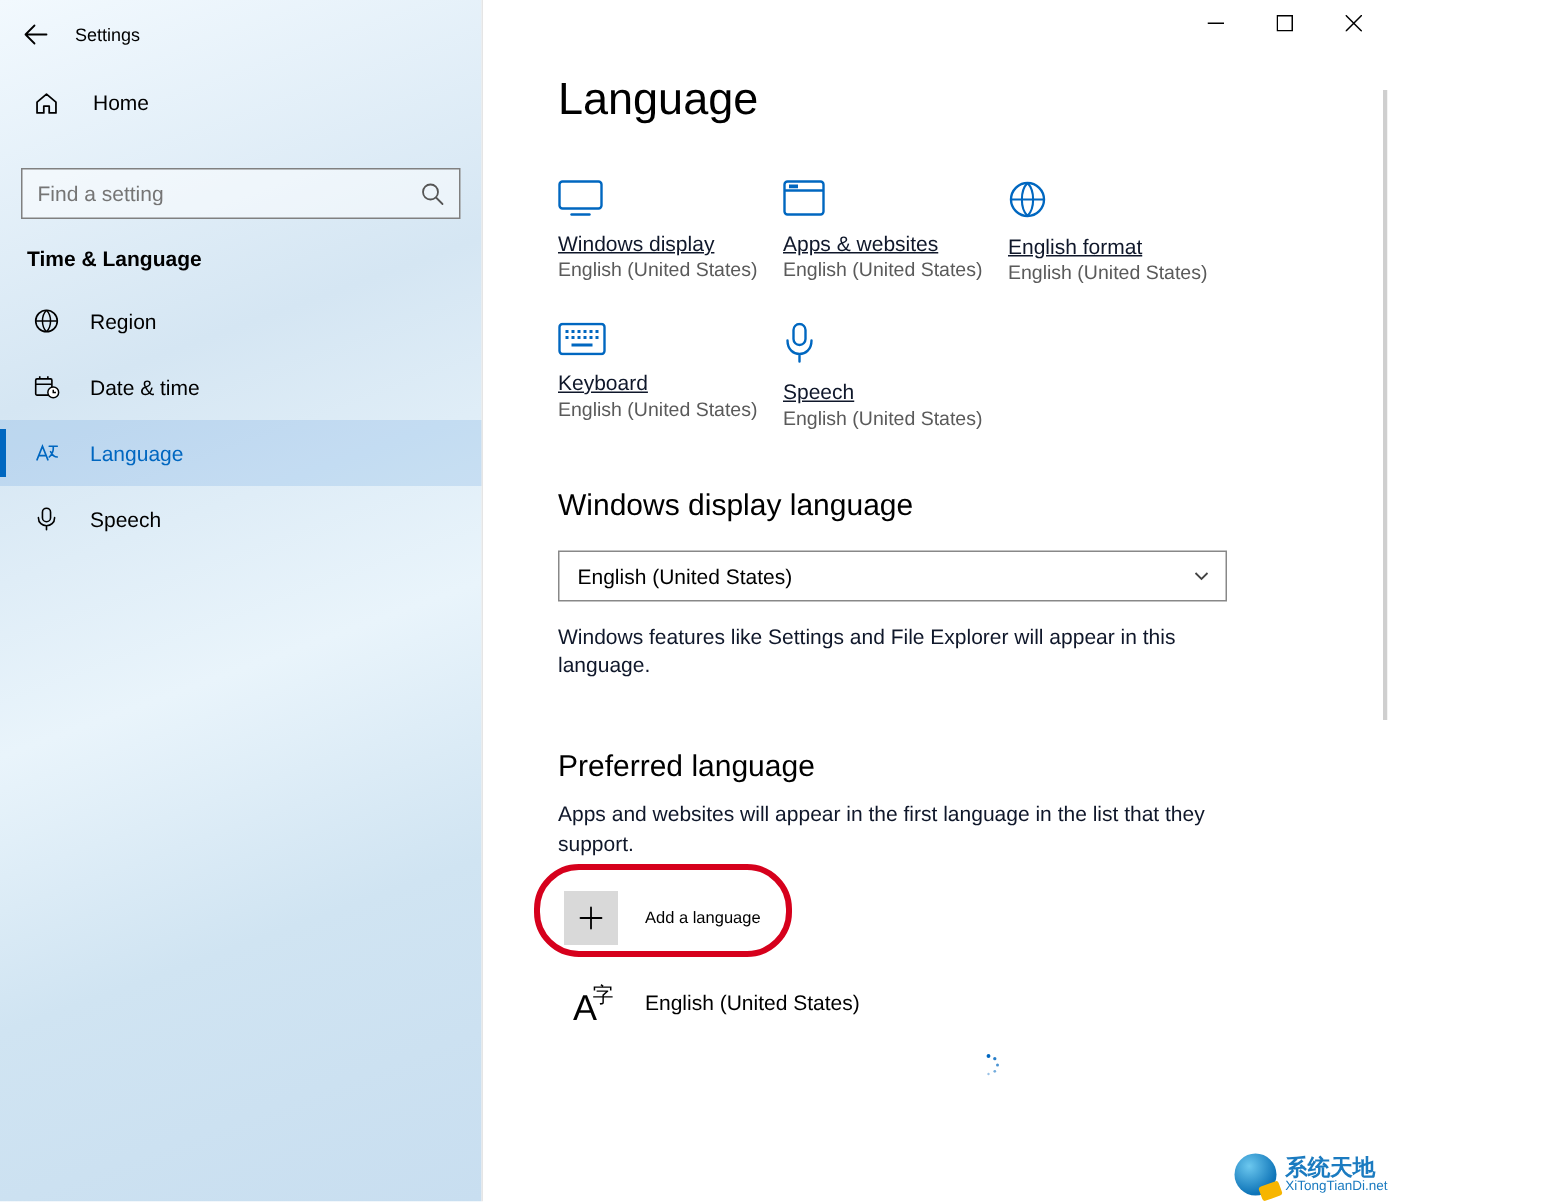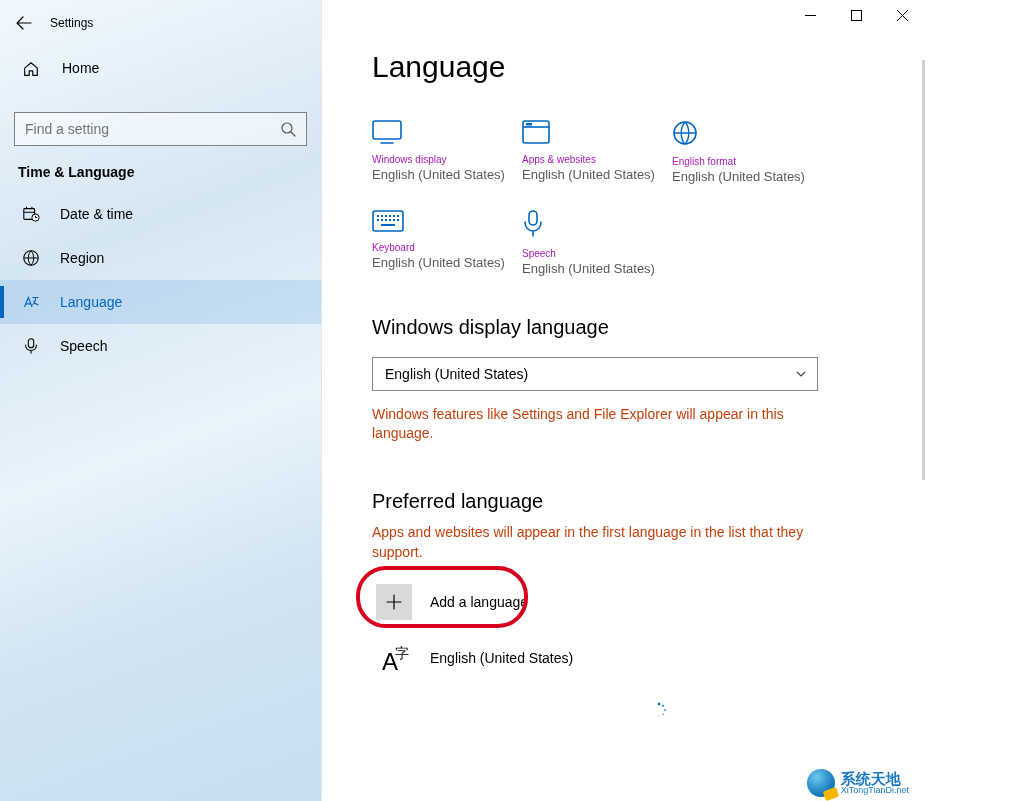--- a/index.html
+++ b/index.html
@@ -26,42 +26,42 @@
   .nav-item { display:flex; align-items:center; height: 44px; padding-left: 22px; gap: 20px; font-size:14px; color:#000; cursor:pointer; position:relative; }
   .nav-item.selected { background: rgba(0,102,204,0.12); }
   .nav-item.selected::before { content:""; position:absolute; left:0; top:6px; bottom:6px; width:4px; background:#0067c0; }
   .nav-icon { width:18px; height:18px; display:flex; align-items:center; justify-content:center; flex-shrink:0; }
 
   .main { flex:1; padding: 50px 0 0 50px; position:relative; overflow:hidden; }
   .page-heading { font-size: 30px; font-weight: 400; color:#000; margin-bottom: 36px; }
   .tiles { display:grid; grid-template-columns: repeat(3, 150px); column-gap: 0; row-gap: 24px; width: 470px; }
   .tile { width:150px; cursor:pointer; }
   .tile-icon { color:#0067c0; margin-bottom:10px; display:block; }
-  .tile-title { font-size: 10px; color:#a21caf; }
+  .tile-title { font-size: 14px; color:#0f172a;text-decoration:underline; }
   .tile-sub { font-size: 13px; color:#5a5a5a; margin-top:2px; line-height:1.3; }
 
   .subhead { font-size: 20px; font-weight:400; color:#000; margin-top: 38px; }
   .dropdown { margin-top: 18px; width: 446px; height: 34px; border:1px solid #888; display:flex; align-items:center; justify-content:space-between; padding: 0 10px 0 12px; font-size:14px; cursor:pointer; }
-  .helper { font-size: 14px; color:#c2410c; margin-top: 14px; width: 440px; line-height:1.4; }
+  .helper { font-size: 14px; color:#0f172a; margin-top: 14px; width: 440px; line-height:1.4; }
 
   .add-lang { display:flex; align-items:center; gap: 18px; margin-top: 18px; padding: 4px; cursor:pointer; width: 200px; }
   .plus-box { width: 36px; height: 36px; background:#d9d9d9; display:flex; align-items:center; justify-content:center; }
-  .add-lang-label { font-size:14px;text-align:right; }
+  .add-lang-label { font-size:11px;text-align:right; }
   .ring { position:absolute; left: -16px; top: -14px; width: 172px; height: 62px; border: 4px solid #d6001c; border-radius: 30px; pointer-events:none; }
   .add-wrap { position:relative; width: fit-content; }
 
   .lang-row { display:flex; align-items:center; gap: 18px; margin-top: 12px; padding:4px; }
   .lang-glyph { width:36px; height:36px; display:flex; align-items:center; justify-content:center; font-size:22px; font-weight:400; position:relative; }
   .lang-label { font-size:14px; }
 
   .spinner { position:absolute; right: 258px; top: 702px; width:16px; height:16px; }
   .spinner svg { animation: spin 1.5s linear infinite; }
   @keyframes spin { to { transform: rotate(360deg);} }
 
-  .wm { position:absolute; right:16px; bottom:4px; display:flex; align-items:center; gap:6px; font-size:11px; color:#0067c0; }
+  .wm { position:absolute; right:0; bottom:4px; display:flex; align-items:center; gap:6px; font-size:11px; color:#0067c0; }
   .wm-globe { width:28px; height:28px; border-radius:50%; background: radial-gradient(circle at 35% 30%, #6cc8ef, #0e74b8 70%); position:relative; }
   .wm-globe::after{ content:""; position:absolute; right:-3px; bottom:-2px; width:14px; height:10px; background:#f7b500; border-radius:2px; transform:rotate(-20deg);}
   .wm-txt { display:flex; flex-direction:column; line-height:1; }
   .wm-txt .l1{ font-size:15px; font-weight:700; color:#1b7bc0;}
   .wm-txt .l2{ font-size:9px; color:#1b7bc0;}
 
   .scrollbar-stub { position:absolute; right:0; top:0; width:3px; height:100%; }
   .scrollbar-thumb { position:absolute; right:0; top:60px; width:3px; height:420px; background:#cfcfcf; }
 </style>
 </head>
@@ -96,36 +96,36 @@
             <path d="M11 11 L15 15" stroke="#555" stroke-width="1.2" stroke-linecap="round"></path>
           </svg>
       </div>
     </div>
 
     <div class="section-title">Time &amp; Language</div>
 
     <div class="nav-item">
       <span class="nav-icon">
         <svg width="18" height="18" viewBox="0 0 20 20">
+            <circle cx="10" cy="10" r="8" fill="none" stroke="#000" stroke-width="1.2"></circle>
+            <path d="M2 10 H18 M10 2 C6 6 6 14 10 18 M10 2 C14 6 14 14 10 18" stroke="#000" stroke-width="1.1" fill="none"></path>
+          </svg>
+      </span>
+      <span>Region</span>
+    </div>
+    <div class="nav-item">
+      <span class="nav-icon">
+        <svg width="18" height="18" viewBox="0 0 20 20">
             <rect x="2" y="4" width="12" height="12" rx="1" fill="none" stroke="#000" stroke-width="1.2"></rect>
             <path d="M2 8 H14 M5 4 V2 M11 4 V2" stroke="#000" stroke-width="1.2"></path>
             <circle cx="15" cy="14" r="4" fill="#fff" stroke="#000" stroke-width="1.1"></circle>
             <path d="M15 12 V14 H17" stroke="#000" stroke-width="1.1" fill="none"></path>
           </svg>
       </span>
       <span>Date &amp; time</span>
-    </div>
-    <div class="nav-item">
-      <span class="nav-icon">
-        <svg width="18" height="18" viewBox="0 0 20 20">
-            <circle cx="10" cy="10" r="8" fill="none" stroke="#000" stroke-width="1.2"></circle>
-            <path d="M2 10 H18 M10 2 C6 6 6 14 10 18 M10 2 C14 6 14 14 10 18" stroke="#000" stroke-width="1.1" fill="none"></path>
-          </svg>
-      </span>
-      <span>Region</span>
     </div>
     <div class="nav-item selected">
       <span class="nav-icon">
         <svg width="18" height="18" viewBox="0 0 20 20">
             <path d="M3 15 L7 5 L11 15 M4.5 12 H9.5" stroke="#0067c0" stroke-width="1.3" fill="none" stroke-linecap="round"></path>
             <path d="M12 5 H18 M15 5 V7 C15 10 13 12 12 13 M13 9 C14 11 16 13 18 13" stroke="#0067c0" stroke-width="1.2" fill="none" stroke-linecap="round"></path>
           </svg>
       </span>
       <span style="color:#0067c0;">Language</span>
     </div>

